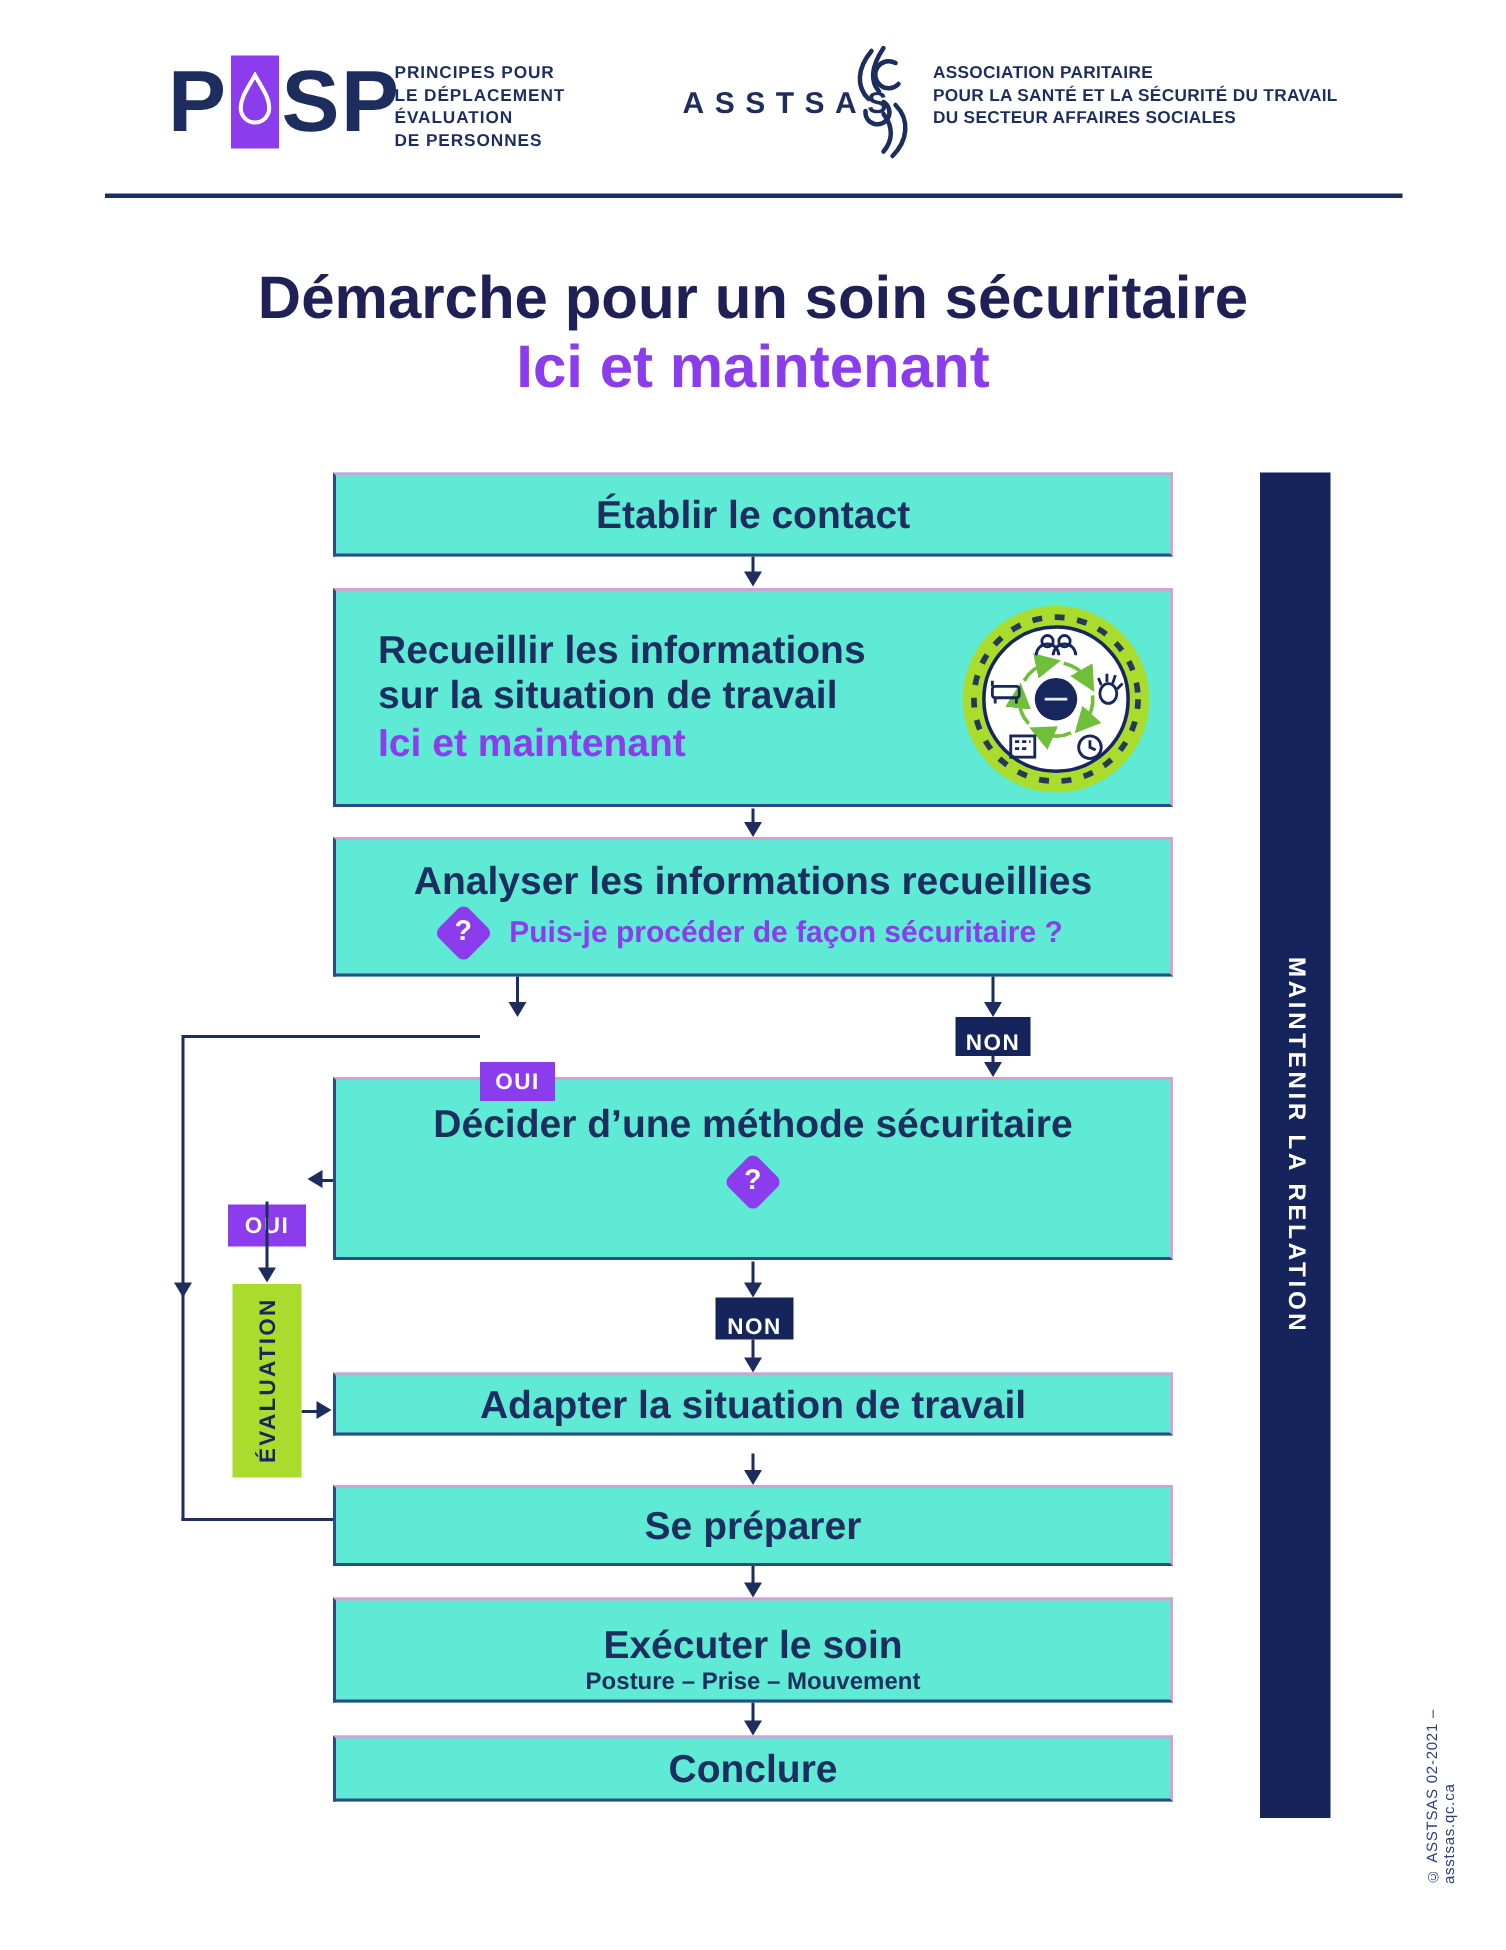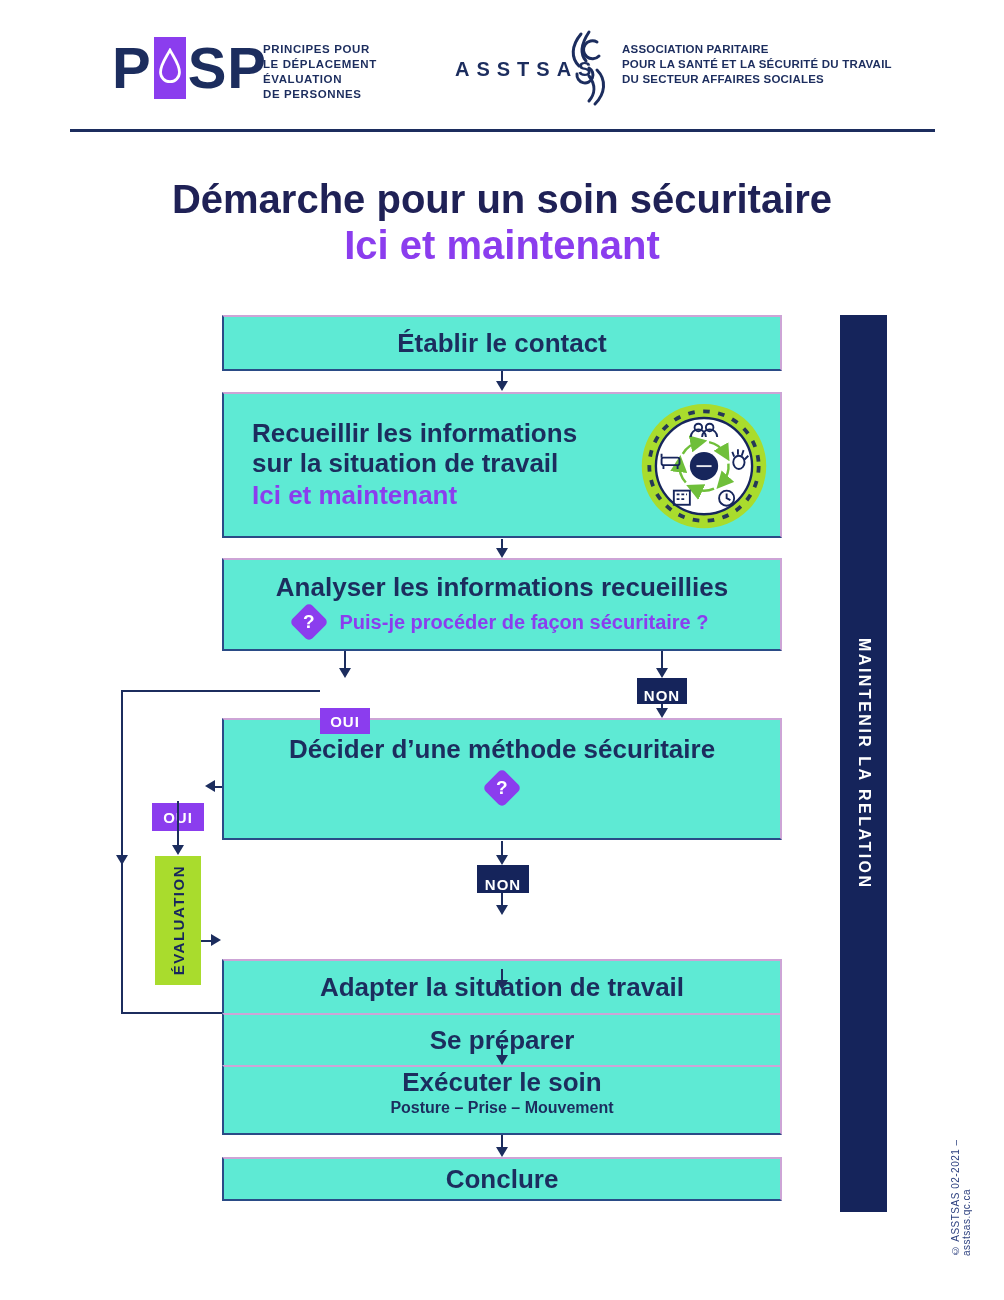--- a/index.html
+++ b/index.html
@@ -170,29 +170,29 @@
 
   <div class="fbox" style="top:718px;height:122px;padding-top:14px;">
     <div class="big">Décider d’une méthode sécuritaire</div>
     <div class="q-row" style="margin-top:10px;">
       <span class="diamond">
           <span>?</span>
         </span>
     </div>
   </div>
 
-  <div class="fbox" style="top:915px;height:56px;display:flex;align-items:center;justify-content:center;margin-top:44px;">
+  <div class="fbox" style="top:915px;height:42px;display:flex;align-items:center;justify-content:center;">
     <span class="big">Adapter la situation de travail</span>
   </div>
 
-  <div class="fbox" style="top:990px;height:54px;display:flex;align-items:center;justify-content:center;margin-top:23px;">
+  <div class="fbox" style="top:990px;height:54px;display:flex;align-items:center;justify-content:center;">
     <span class="big">Se préparer</span>
   </div>
 
-  <div class="fbox" style="top:1065px;height:70px;padding-top:0;">
+  <div class="fbox" style="top:1065px;height:70px;padding-top:14px;">
     <div class="big">Exécuter le soin</div>
     <div style="font-size:16px;margin-top:2px;">Posture – Prise – Mouvement</div>
   </div>
 
   <div class="fbox" style="top:1157px;height:44px;display:flex;align-items:center;justify-content:center;">
     <span class="big">Conclure</span>
   </div>
 
   <div class="badge oui" style="left:320px;top:678px;width:50px;height:26px;">
       <span>OUI</span>

